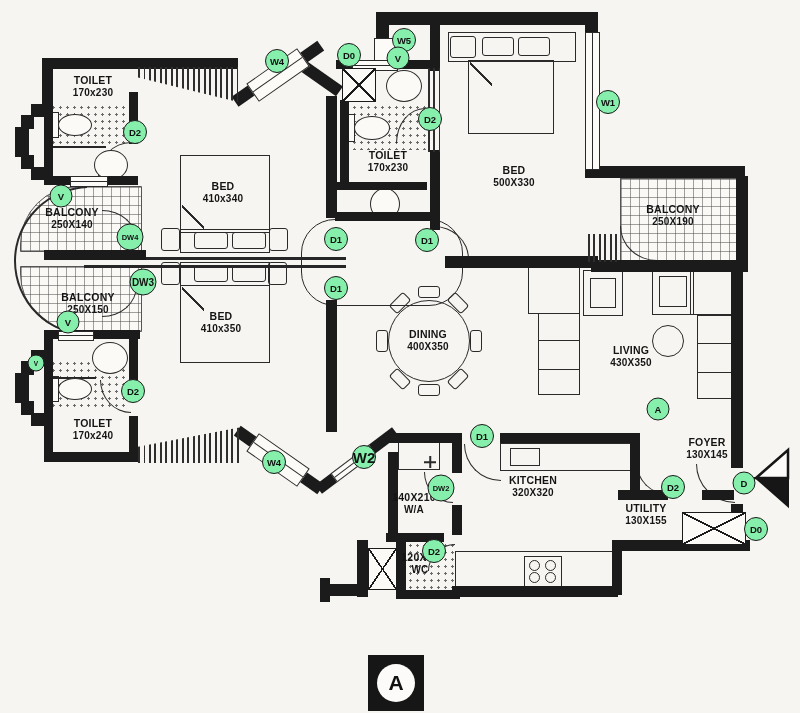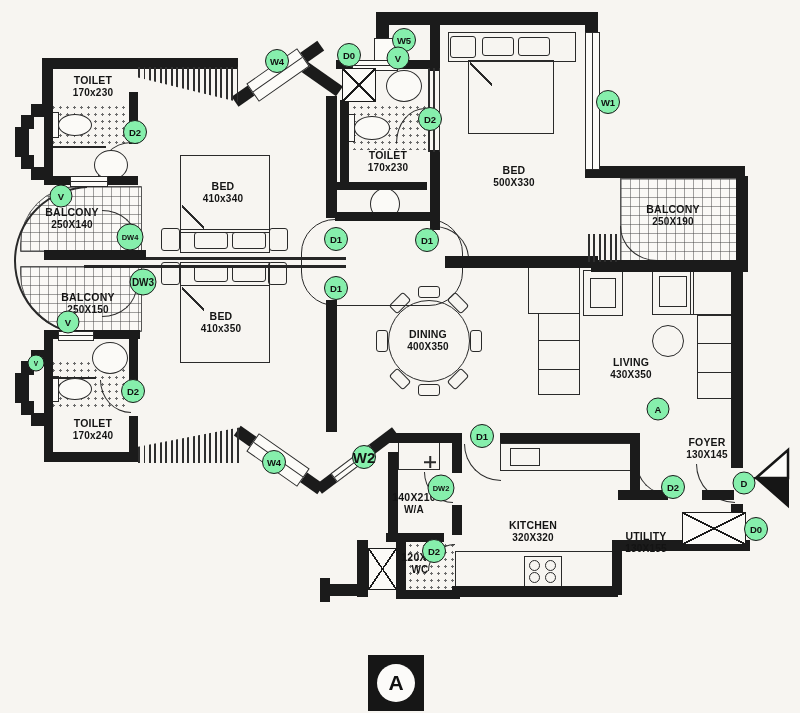--- a/index.html
+++ b/index.html
@@ -265,33 +265,33 @@
         <span class="l2">500X330</span>
       </div>
       <div class="room-label" style="left: 673px; top: 215px;">
         <span class="l1">BALCONY</span>
         <span class="l2">250X190</span>
       </div>
       <div class="room-label" style="left: 428px; top: 340px;">
         <span class="l1">DINING</span>
         <span class="l2">400X350</span>
       </div>
-      <div class="room-label" style="left: 631px; top: 368px;">
+      <div class="room-label" style="left: 631px; top: 356px;">
         <span class="l1">LIVING</span>
         <span class="l2">430X350</span>
       </div>
       <div class="room-label" style="left: 707px; top: 448px;">
         <span class="l1">FOYER</span>
         <span class="l2">130X145</span>
       </div>
-      <div class="room-label" style="left: 533px; top: 531px; text-align: center;">
+      <div class="room-label" style="left: 533px; top: 486px; text-align: center;">
         <span class="l1">KITCHEN</span>
         <span class="l2">320X320</span>
       </div>
-      <div class="room-label" style="left: 646px; top: 514px; margin-top: 28px;">
+      <div class="room-label" style="left: 646px; top: 514px;">
         <span class="l1">UTILITY</span>
         <span class="l2">130X155</span>
       </div>
       <div class="room-label" style="left: 414px; top: 503px;">
         <span class="l1">140X210</span>
         <span class="l2">W/A</span>
       </div>
       <div class="room-label" style="left: 420px; top: 563px;">
         <span class="l1">120X90</span>
         <span class="l2">WC</span>

